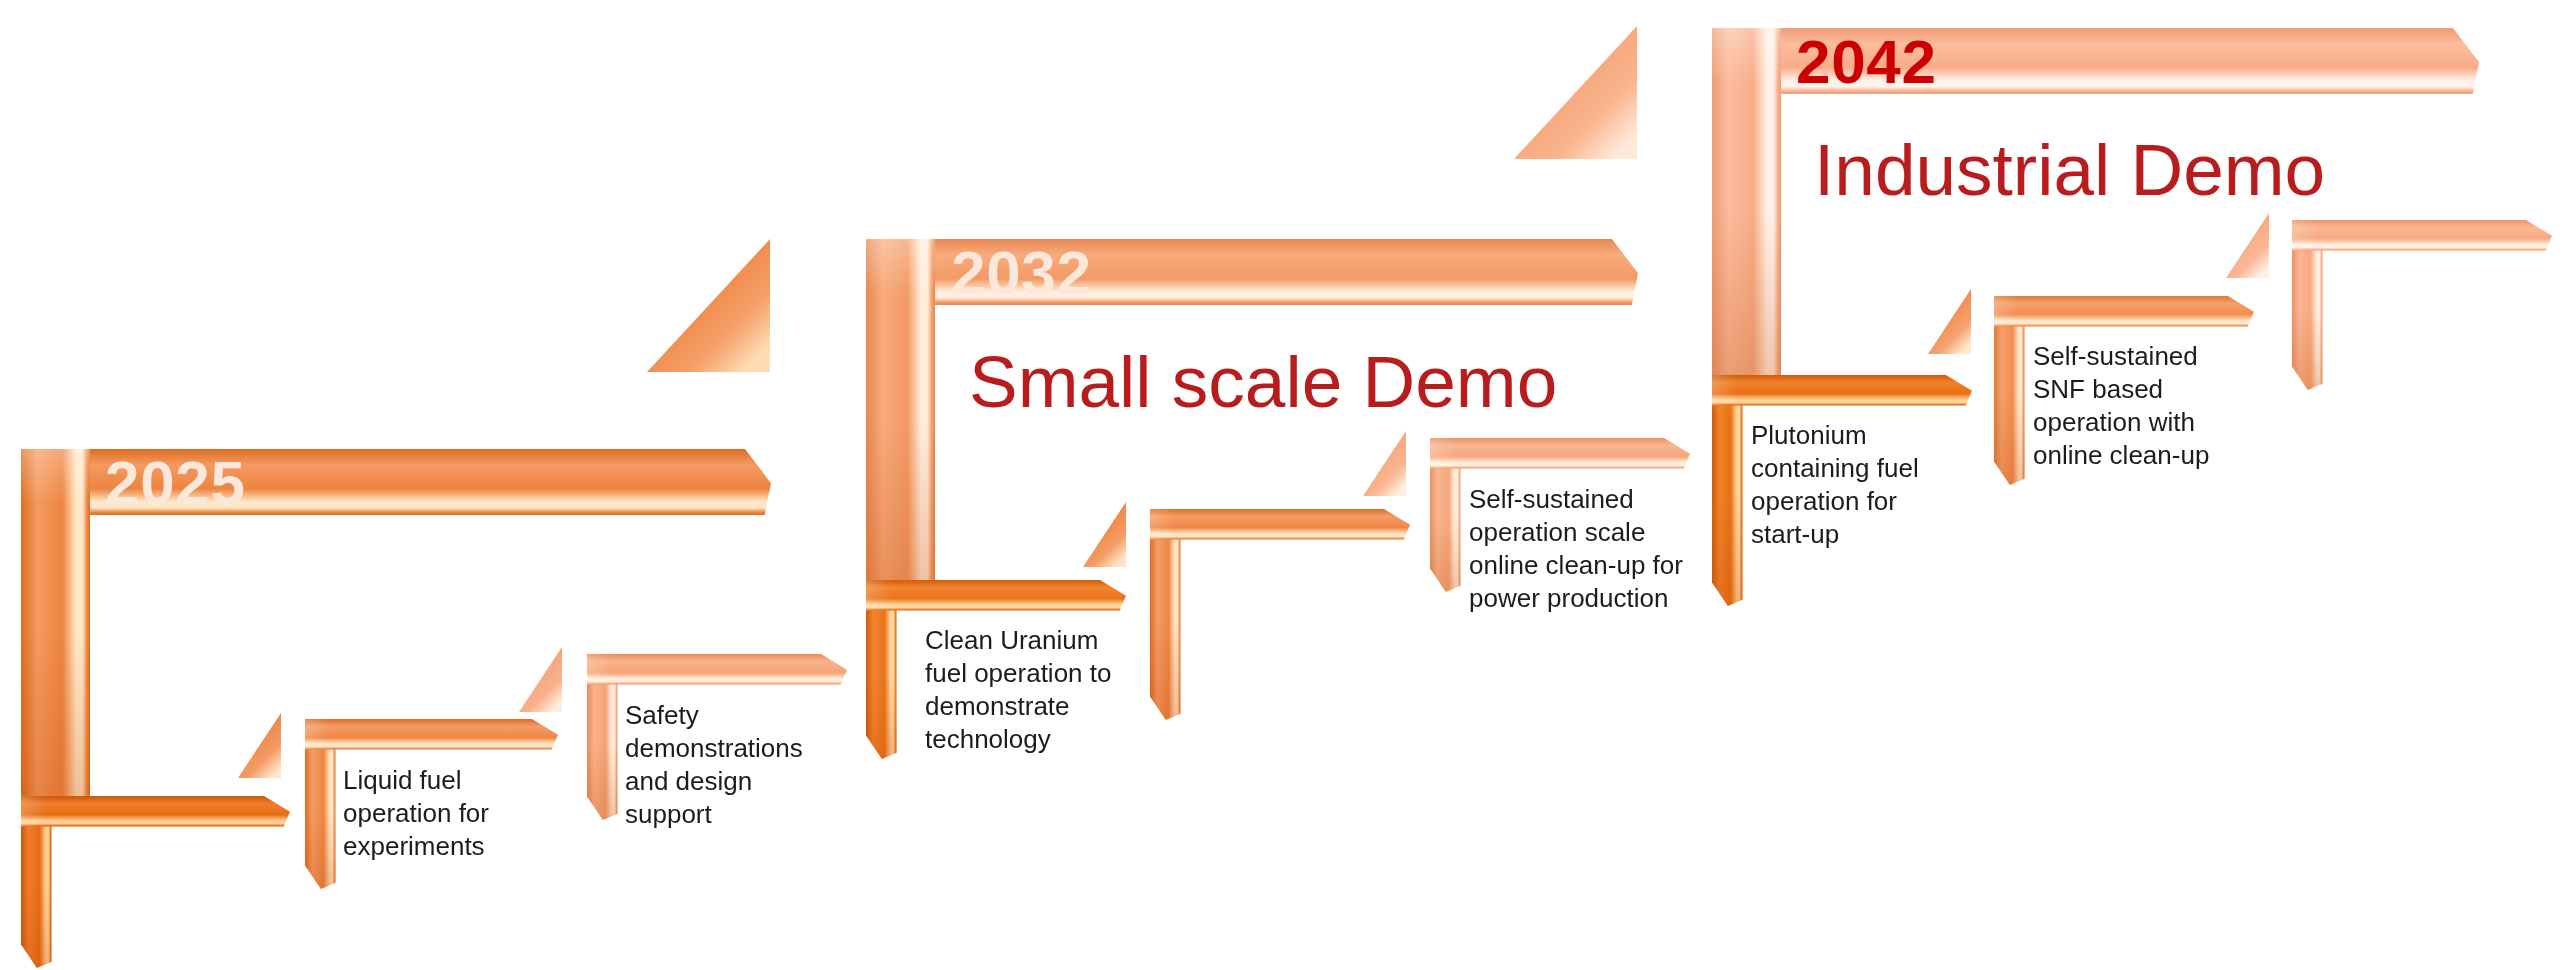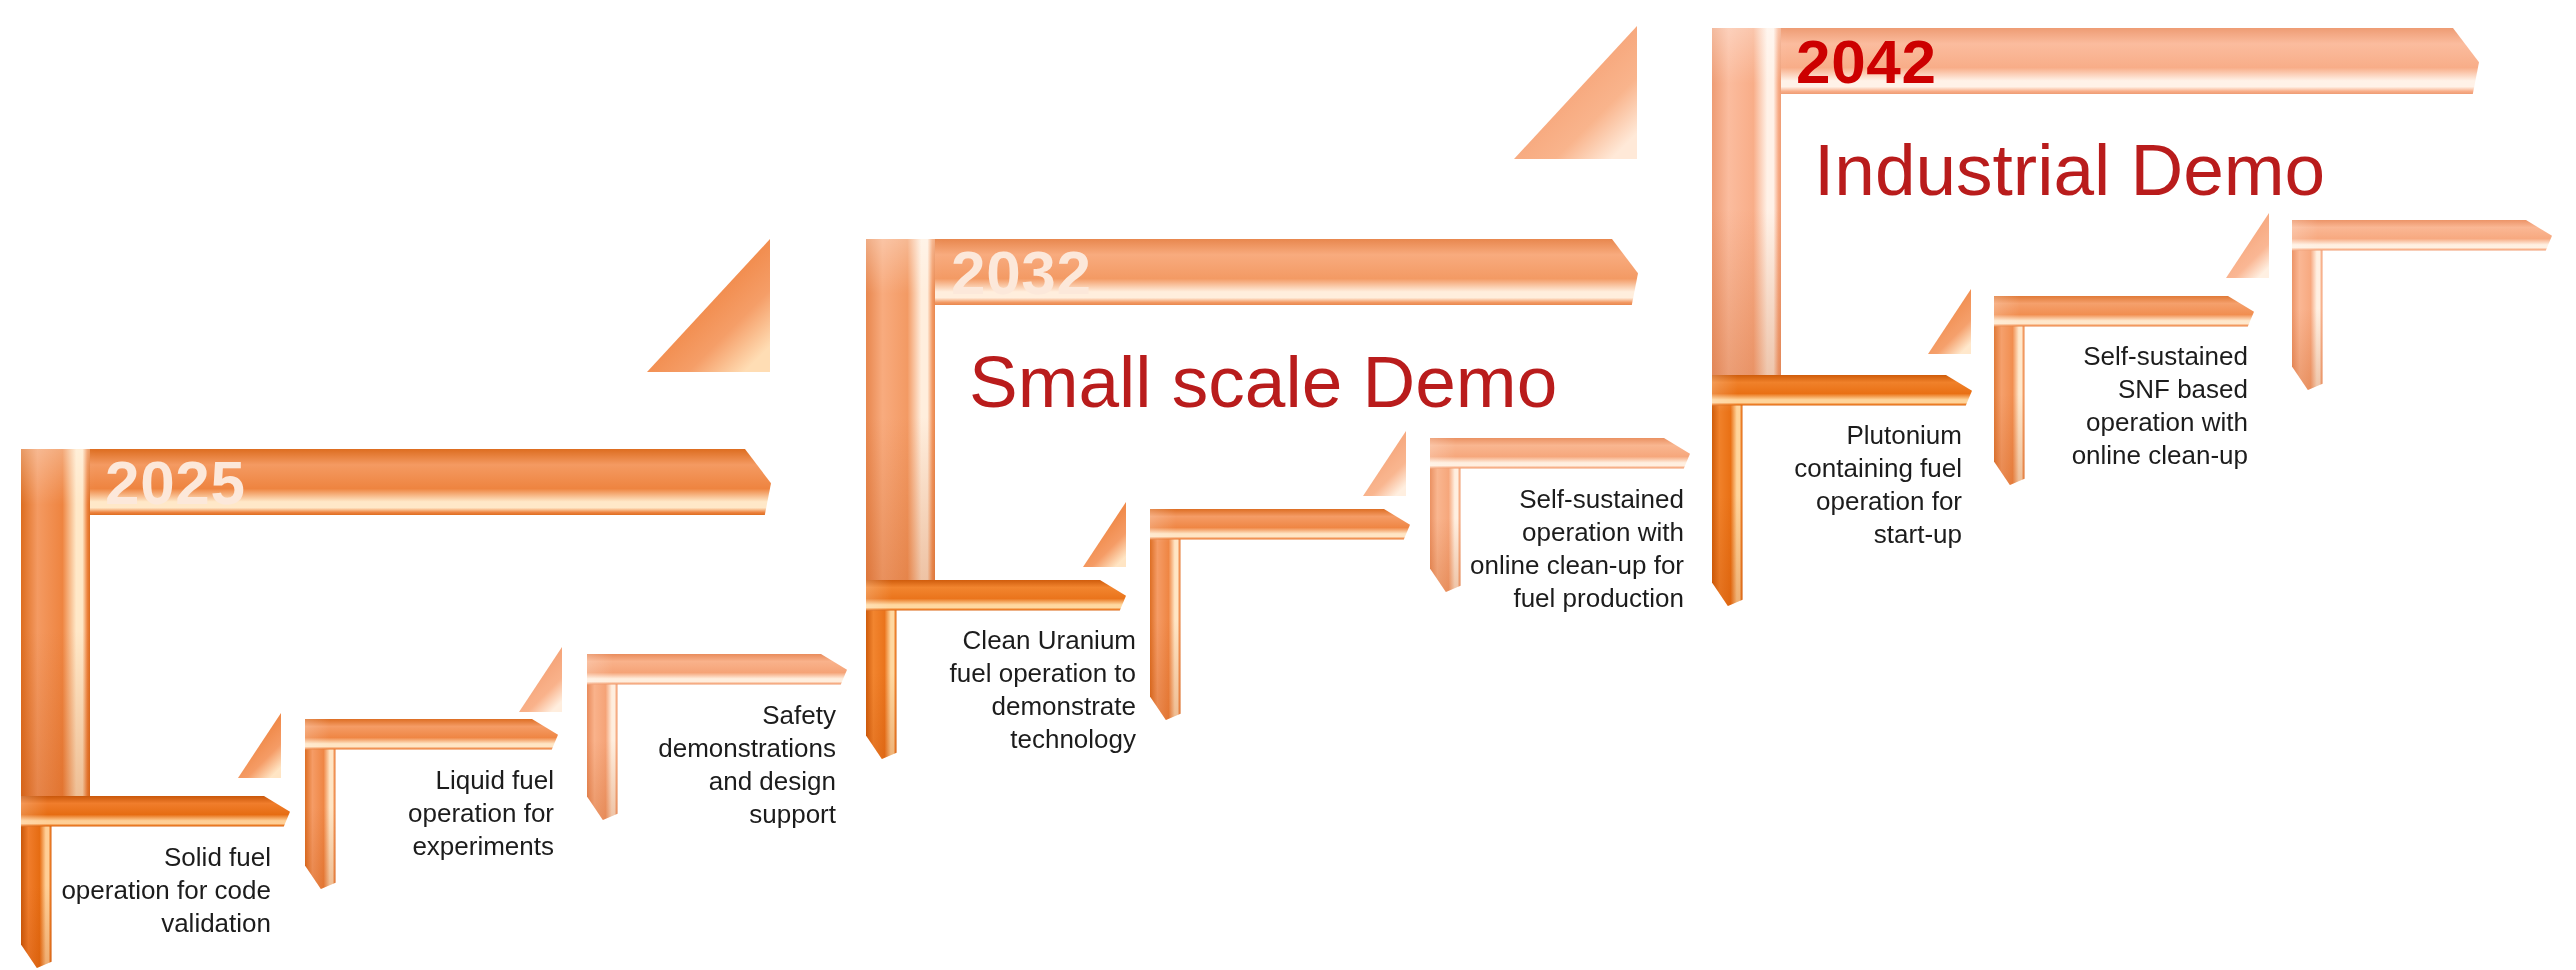--- a/index.html
+++ b/index.html
@@ -1,21 +1,21 @@
 <!DOCTYPE html>
 <html style="font-size:11px"><head>
 <meta charset="utf-8">
 <style>
   html,body{margin:0;padding:0;background:#ffffff;}
   body{
     width:2576px;height:971px;overflow:hidden;position:relative;
     font-family:"Liberation Sans", sans-serif;
   }
   #stage{position:absolute;left:0;top:0;width:2576px;height:971px;background:#ffffff;}
-  .section{position:absolute;left:0;top:0;width:100%;height:100%;text-align:right;}
+  .section{position:absolute;left:0;top:0;width:100%;height:100%;}
   .abs{position:absolute;}
 
   
   .cs-s1m{--e:#dd6d20;--l:#f49a62;--f:#ee8440;--h:#ffe8c8;}
   .cs-s1a{--e:#c9570a;--l:#f07d2c;--f:#e66c12;--h:#ffcf96;}
   .cs-s1b{--e:#dd6e24;--l:#f59c66;--f:#ef8644;--h:#ffe5c4;}
   .cs-s1c{--e:#e98c5c;--l:#f9b28b;--f:#f5a377;--h:#ffeede;}
   .cs-s2m{--e:#e8874e;--l:#f8ab7e;--f:#f39a64;--h:#ffeedd;}
   .cs-s2a{--e:#cf5c0c;--l:#f2852f;--f:#ea741c;--h:#ffd8a0;}
   .cs-s2b{--e:#dd6e24;--l:#f59c66;--f:#ef8644;--h:#ffe5c4;}
@@ -65,21 +65,20 @@
 
 <div id="stage">
 
   <div class="section">
     <div class="abs hbar tip-r cs-s1m" style="left:21px;top:449px;width:750px;height:66px;"></div>
     <div class="abs vbar cs-s1m" style="left:21px;top:449px;width:69px;height:349px;"></div>
     <div class="abs year" style="left:105px;top:451px;color:#fce8da;">2025</div>
 
     <div class="abs vbar tip-b cs-s1a" style="left:21px;top:796px;width:30.5px;height:172px;"></div>
     <div class="abs hbar tip-r cs-s1a" style="left:21px;top:796px;width:269px;height:30.5px;"></div>
-    <div class="abs step-text" style="left:60px;top:841px;width:211px;">Solid fuel operation for code validation</div>
 
     <div class="abs tri cs-s1b" style="left:238px;top:713px;width:43px;height:65px;"></div>
     <div class="abs vbar tip-b cs-s1b" style="left:305px;top:719px;width:30.5px;height:170px;"></div>
     <div class="abs hbar tip-r cs-s1b" style="left:305px;top:719px;width:253px;height:30.5px;"></div>
     <div class="abs step-text" style="left:343px;top:764px;width:211px;">Liquid fuel operation for experiments</div>
 
     <div class="abs tri cs-s1c" style="left:519px;top:647px;width:43px;height:65px;"></div>
     <div class="abs vbar tip-b cs-s1c" style="left:587px;top:654px;width:30.5px;height:166px;"></div>
     <div class="abs hbar tip-r cs-s1c" style="left:587px;top:654px;width:260px;height:30.5px;"></div>
     <div class="abs step-text" style="left:625px;top:699px;width:211px;">Safety demonstrations and design support</div>
@@ -97,21 +96,21 @@
     <div class="abs hbar tip-r cs-s2a" style="left:866px;top:580px;width:260px;height:30.5px;"></div>
     <div class="abs step-text" style="left:904px;top:624px;width:211px;margin-left:21px;">Clean Uranium fuel operation to demonstrate technology</div>
 
     <div class="abs tri cs-s2b" style="left:1083px;top:502px;width:43px;height:65px;"></div>
     <div class="abs vbar tip-b cs-s2b" style="left:1150px;top:509px;width:30.5px;height:211px;"></div>
     <div class="abs hbar tip-r cs-s2b" style="left:1150px;top:509px;width:260px;height:30.5px;"></div>
 
     <div class="abs tri cs-s2c" style="left:1363px;top:431px;width:43px;height:65px;"></div>
     <div class="abs vbar tip-b cs-s2c" style="left:1430px;top:438px;width:30.5px;height:154px;"></div>
     <div class="abs hbar tip-r cs-s2c" style="left:1430px;top:438px;width:260px;height:30.5px;"></div>
-    <div class="abs step-text" style="left:1469px;top:483px;width:215px;">Self-sustained operation with online clean-up for fuel production</div>
+    <div class="abs step-text" style="left:1469px;top:483px;width:215px;">Self-sustained operation scale online clean-up for power production</div>
   </div>
 
   <div class="abs tri cs-t2" style="left:1514px;top:26px;width:123px;height:133px;"></div>
 
   <div class="section">
     <div class="abs hbar tip-r cs-s3m" style="left:1712px;top:28px;width:767px;height:66px;"></div>
     <div class="abs vbar cs-s3m" style="left:1712px;top:28px;width:69px;height:348px;"></div>
     <div class="abs year" style="left:1796px;top:30px;color:#cc0000;">2042</div>
     <div class="abs title" style="left:1814px;top:129px;">Industrial Demo</div>
 

